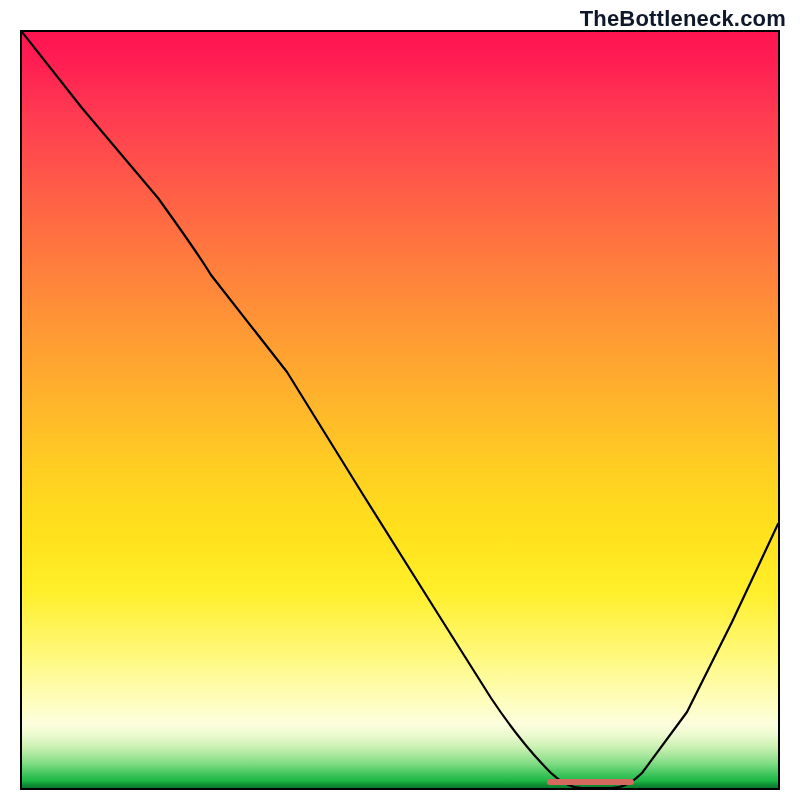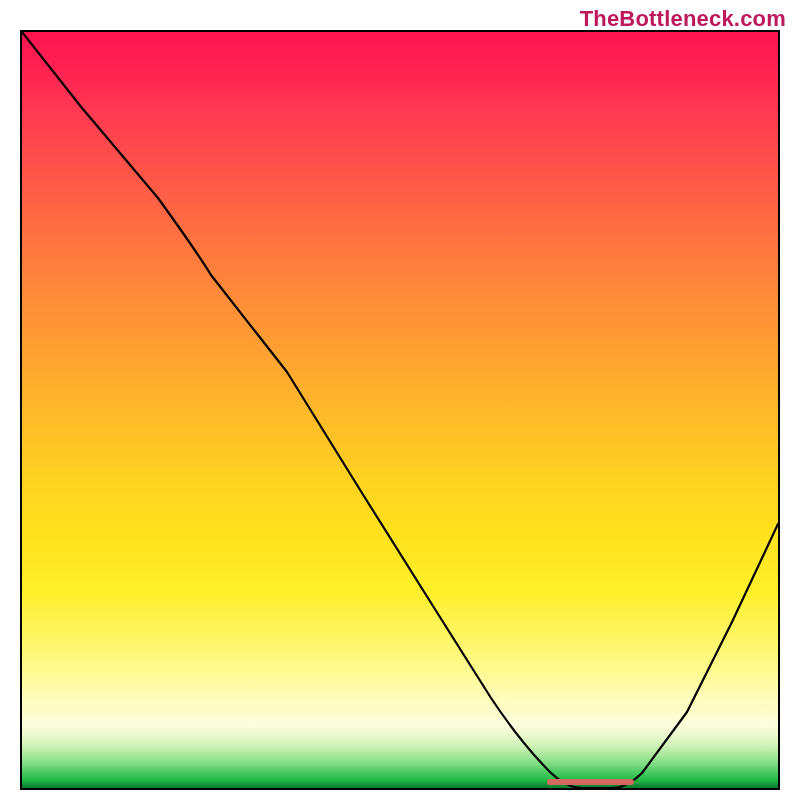--- a/index.html
+++ b/index.html
@@ -15,21 +15,21 @@
     position: relative;
     width: 800px;
     height: 800px;
   }
   .watermark {
     position: absolute;
     top: 6px;
     right: 14px;
     font-size: 22px;
     font-weight: bold;
-    color: #be185d;
+    color: #0f172a;
     letter-spacing: 0.2px;
     user-select: none;
   }
   .plot-frame {
     position: absolute;
     left: 20px;
     top: 30px;
     width: 760px;
     height: 760px;
     border: 2px solid #000000;

